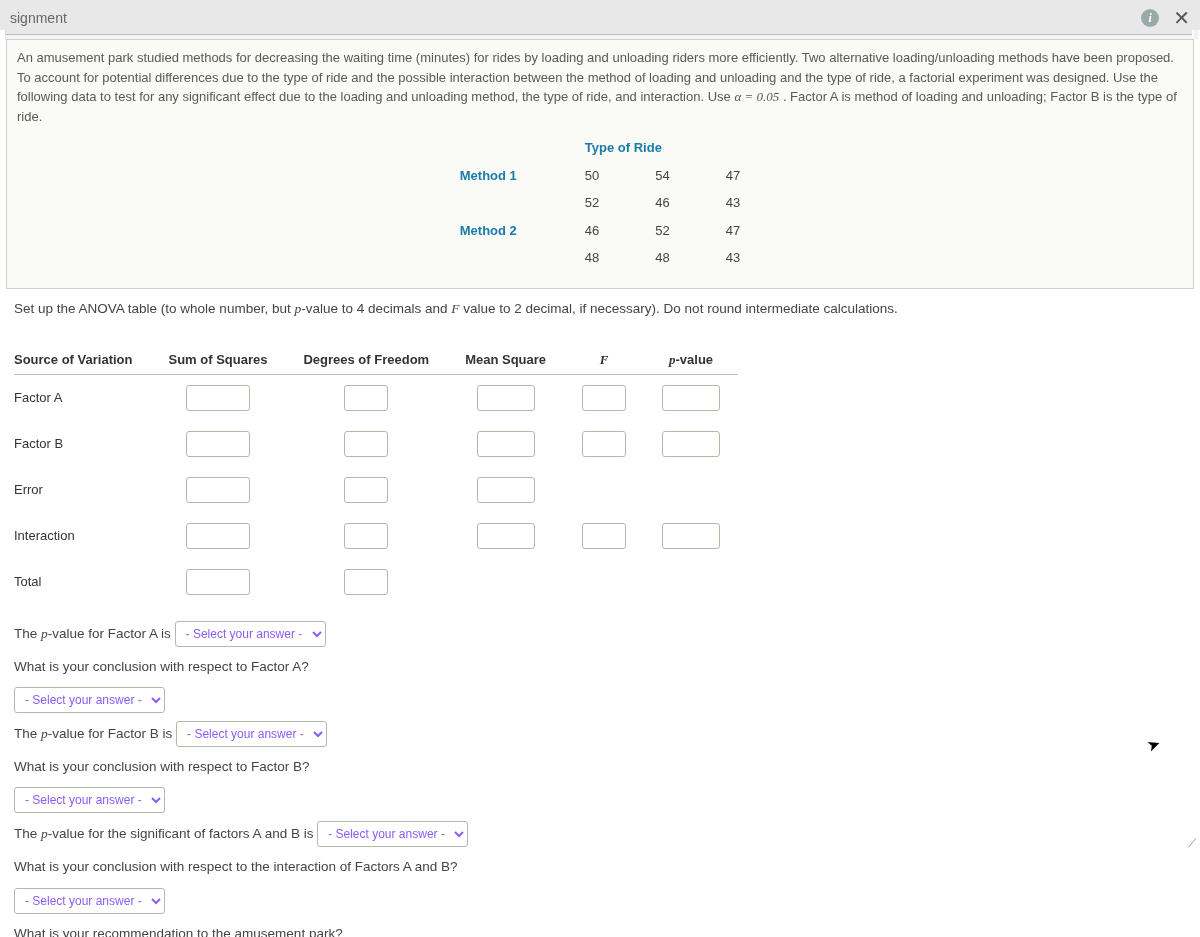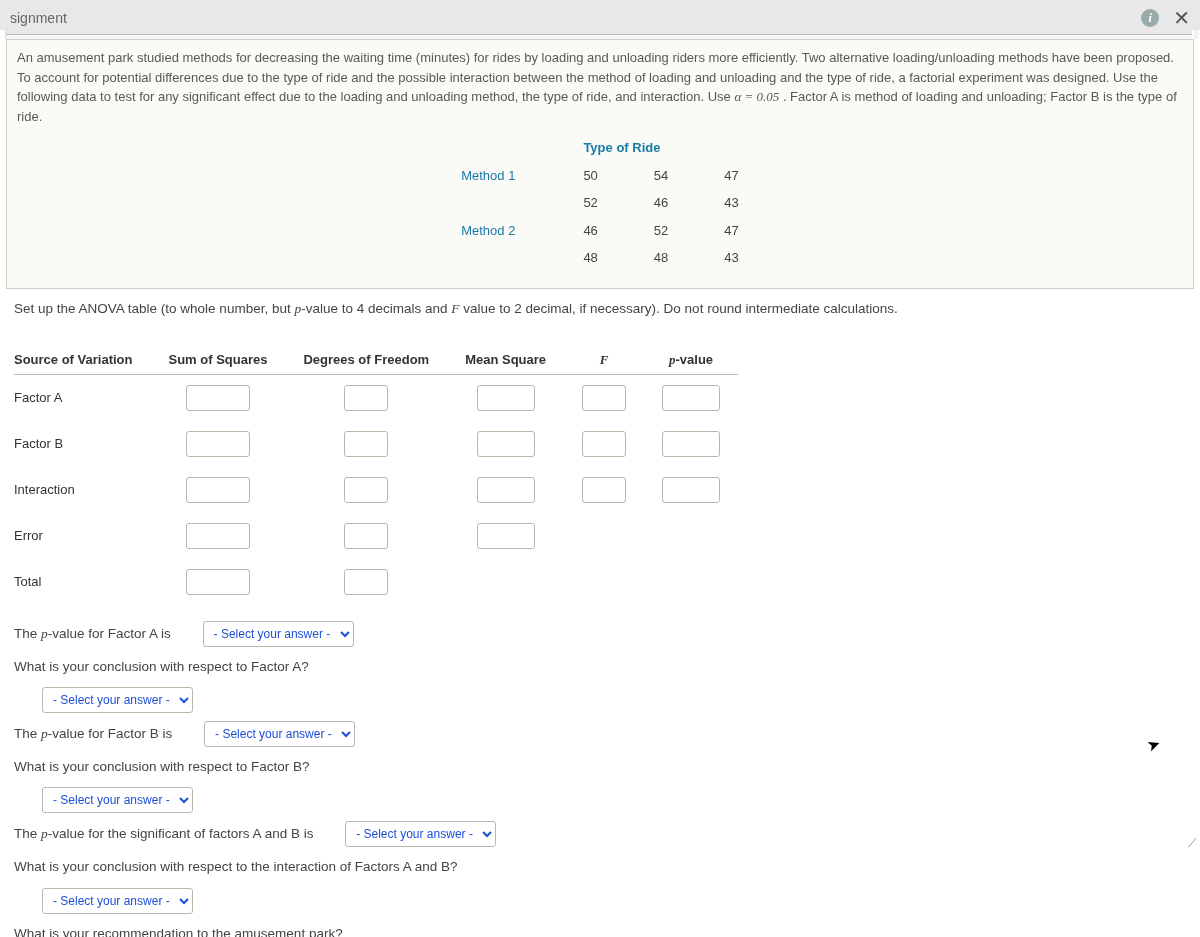--- a/index.html
+++ b/index.html
@@ -42,21 +42,21 @@
     color: #5a5a50;
     line-height: 1.5;
     font-size: 13px;
   }
   .question-box .math { font-style: italic; font-family: "Times New Roman", serif; }
   .data-table-wrap { text-align: center; margin: 8px 0 6px; }
   .data-table { margin: 0 auto; border-collapse: collapse; }
   .data-table th, .data-table td { padding: 4px 28px; text-align: left; font-size: 13px; }
   .data-table .type-header { color: #1a7aa8; font-weight: bold; }
   .data-table .col-head { font-weight: bold; color: #333; }
-  .data-table .method-label { color: #1a7aa8; font-weight: normal; text-align: left; padding-right: 40px; }
+  .data-table .method-label { color: #1a7aa8; font-weight: bold; text-align: left; padding-right: 40px; }
   .data-table td.num { color: #444; }
   .main-body { padding: 0 14px 14px 14px; color: #444; }
   .instr { margin: 6px 0 16px; font-size: 13.5px; line-height: 1.5; }
   .instr .math { font-style: italic; font-family: "Times New Roman", serif; }
   .anova-table { border-collapse: collapse; margin-bottom: 16px; margin-top: 27px; }
   .anova-table th {
     text-align: left; font-weight: bold; padding: 6px 18px 6px 0;
     border-bottom: 1px solid #bbb; color: #333; font-size: 13px;
   }
   .anova-table th.c { text-align: center; padding: 6px 18px; }
@@ -69,23 +69,22 @@
     background: #fff; padding: 2px 4px; font-size: 13px;
     text-align: center;
   }
   input.num.small { width: 44px; }
   input.num.med { width: 58px; }
   .q-line { margin: 8px 0; color: #444; font-size: 13.5px; line-height: 1.8; }
   .q-line .math { font-style: italic; font-family: "Times New Roman", serif; }
   select.ans {
     border: 1px solid #b8b8a8; border-radius: 3px;
     background: #fff; padding: 3px 6px; font-size: 12px;
-    color: #1d4ed8; height: 26px;
+    color: #8b5cf6; height: 26px;
     vertical-align: middle;
-    margin-left: 28px;
   }
   .cursor-arrow {
     position: absolute; right: 40px; top: 696px;
     font-size: 16px; color: #000; transform: rotate(-20deg);
   }
   .left-nav-sliver {
     position: absolute; left: 0; top: 30px; bottom: 0; width: 6px;
     border-right: 1px solid #ddd; background: #fff;
   }
   .left-radio {
@@ -191,34 +190,34 @@
       </tr>
       <tr>
         <td>Factor B</td>
         <td class="c"><input class="num" style=""></td>
         <td class="c"><input class="num small" style=""></td>
         <td class="c"><input class="num med" style=""></td>
         <td class="c"><input class="num small" style=""></td>
         <td class="c"><input class="num med" style=""></td>
       </tr>
       <tr>
-        <td>Interaction</td>
-        <td class="c"><input class="num" style=""></td>
-        <td class="c"><input class="num small" style=""></td>
-        <td class="c"><input class="num med" style=""></td>
-        <td class="c"><input class="num small" style=""></td>
-        <td class="c"><input class="num med" style=""></td>
-      </tr>
-      <tr>
         <td>Error</td>
         <td class="c"><input class="num" style=""></td>
         <td class="c"><input class="num small" style=""></td>
         <td class="c"><input class="num med" style=""></td>
         <td></td>
             <td></td>
+      </tr>
+      <tr>
+        <td>Interaction</td>
+        <td class="c"><input class="num" style=""></td>
+        <td class="c"><input class="num small" style=""></td>
+        <td class="c"><input class="num med" style=""></td>
+        <td class="c"><input class="num small" style=""></td>
+        <td class="c"><input class="num med" style=""></td>
       </tr>
       <tr>
         <td>Total</td>
         <td class="c"><input class="num" style=""></td>
         <td class="c"><input class="num small" style=""></td>
         <td></td>
             <td></td>
             <td></td>
       </tr>
     </tbody>

